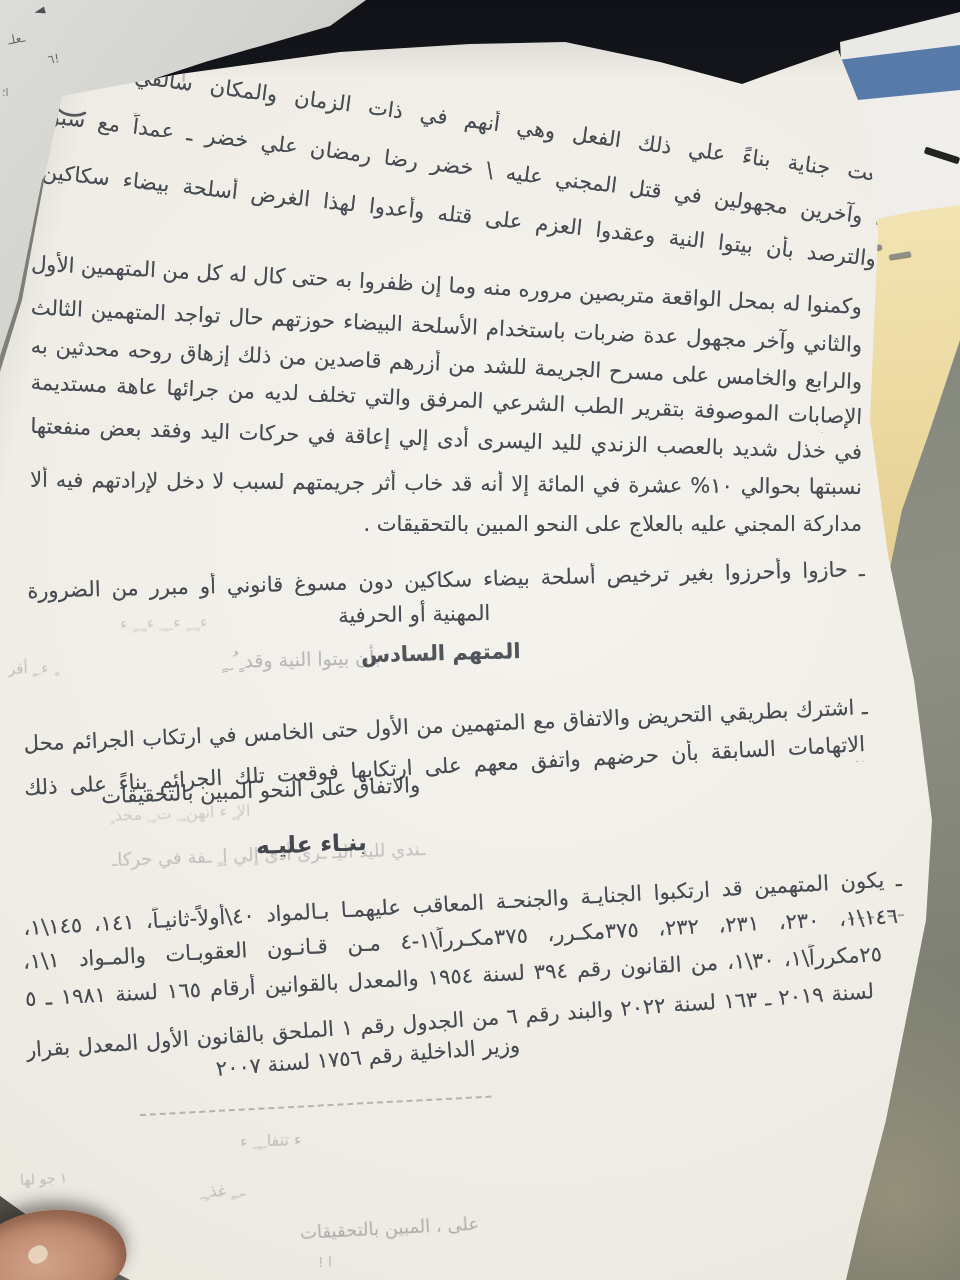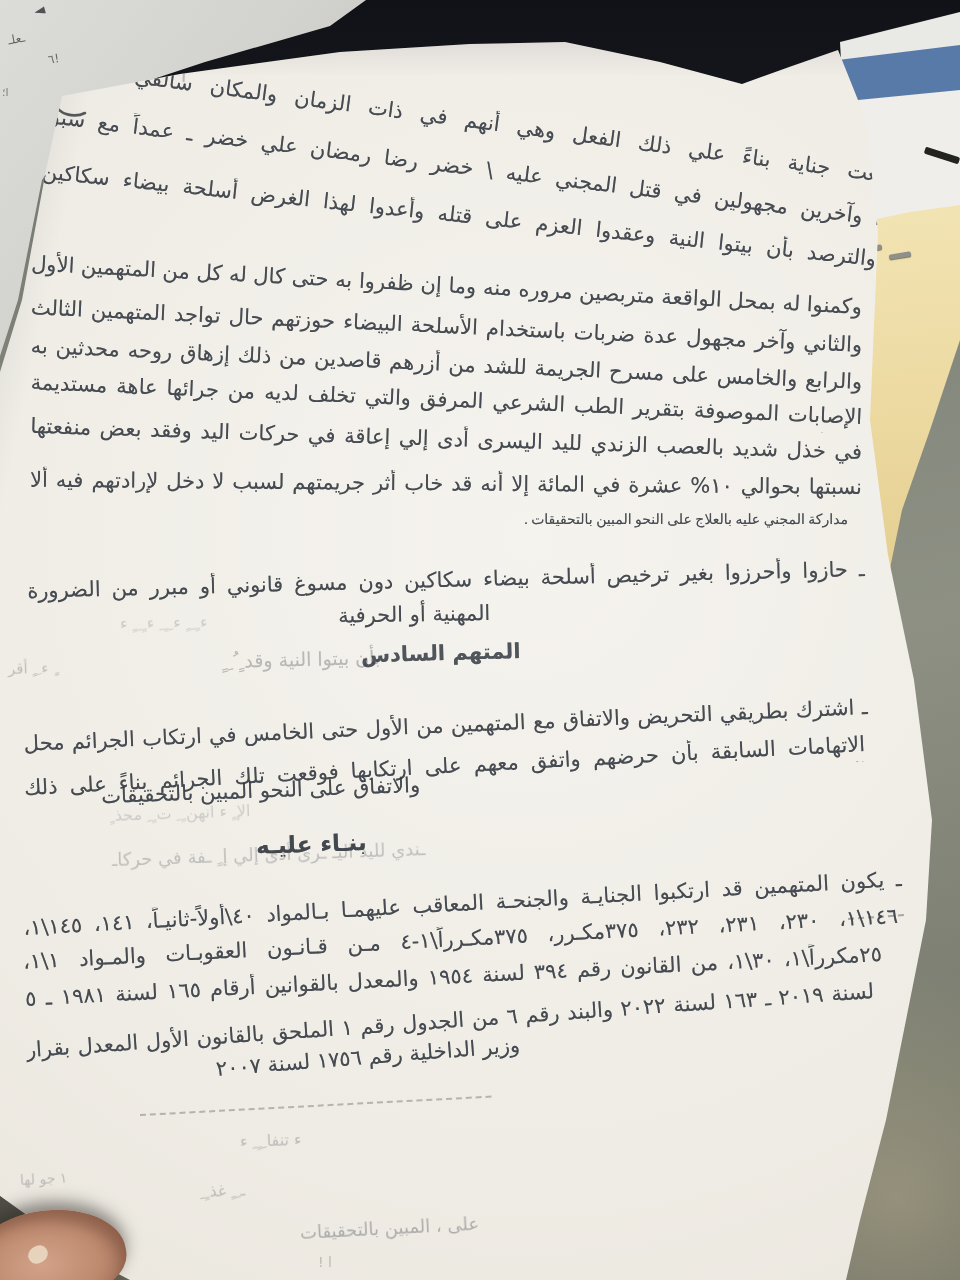--- a/index.html
+++ b/index.html
@@ -111,21 +111,21 @@
     <div class="text-layer">
         <div class="line just" style="right: 14px; top: 170px; width: 905px; font-size: 21px; opacity: 0.9; transform: rotate(7.5deg);">وقد وقعت جناية بناءً علي ذلك الفعل وهي أنهم في ذات الزمان والمكان سالفي الذكر :</div>
         <div class="line just" style="right: 8px; top: 214px; width: 915px; font-size: 21px; opacity: 0.9; transform: rotate(7deg);">ـ شرعوا وآخرين مجهولين في قتل المجني عليه \ خضر رضا رمضان علي خضر ـ عمداً مع سبق</div>
         <div class="line just" style="right: 8px; top: 254px; width: 915px; font-size: 21px; opacity: 0.9; transform: rotate(6deg);">الإصرار والترصد بأن بيتوا النية وعقدوا العزم على قتله وأعدوا لهذا الغرض أسلحة بيضاء سكاكين</div>
         <div class="line just" style="right: 98px; top: 294px; width: 832px; font-size: 21px; opacity: 0.9; transform: rotate(3deg);">وكمنوا له بمحل الواقعة متربصين مروره منه وما إن ظفروا به حتى كال له كل من المتهمين الأول</div>
         <div class="line just" style="right: 98px; top: 332px; width: 832px; font-size: 21px; opacity: 0.9; transform: rotate(2.6deg);">والثاني وآخر مجهول عدة ضربات باستخدام الأسلحة البيضاء حوزتهم حال تواجد المتهمين الثالث</div>
         <div class="line just" style="right: 98px; top: 369px; width: 832px; font-size: 21px; opacity: 0.9; transform: rotate(2.5deg);">والرابع والخامس على مسرح الجريمة للشد من أزرهم قاصدين من ذلك إزهاق روحه محدثين به</div>
         <div class="line just" style="right: 98px; top: 404px; width: 832px; font-size: 21px; opacity: 0.9; transform: rotate(2.4deg);">الإصابات الموصوفة بتقرير الطب الشرعي المرفق والتي تخلف لديه من جرائها عاهة مستديمة متمثلة</div>
         <div class="line just" style="right: 98px; top: 439px; width: 832px; font-size: 21px; opacity: 0.9; transform: rotate(1.8deg);">في خذل شديد بالعصب الزندي لليد اليسرى أدى إلي إعاقة في حركات اليد وفقد بعض منفعتها تقدر</div>
         <div class="line just" style="right: 98px; top: 474px; width: 832px; font-size: 21px; opacity: 0.9; transform: rotate(0.5deg);">نسبتها بحوالي ١٠% عشرة في المائة إلا أنه قد خاب أثر جريمتهم لسبب لا دخل لإرادتهم فيه ألا وهو</div>
-        <div class="line" style="right: 112px; top: 511px; font-size: 14px; opacity: 0.9; transform: rotate(0deg); font-family: Liberation Serif, serif;">مداركة المجني عليه بالعلاج على النحو المبين بالتحقيقات .</div>
+        <div class="line" style="right: 98px; top: 511px; font-size: 21px; opacity: 0.9; transform: rotate(0deg);">مداركة المجني عليه بالعلاج على النحو المبين بالتحقيقات .</div>
         <div class="line just" style="right: 95px; top: 556px; width: 838px; font-size: 21px; opacity: 0.9; transform: rotate(-1.5deg);">ـ حازوا وأحرزوا بغير ترخيص أسلحة بيضاء سكاكين دون مسوغ قانوني أو مبرر من الضرورة</div>
         <div class="line" style="right: 470px; top: 600px; font-size: 21px; opacity: 0.9; transform: rotate(-1deg);">المهنية أو الحرفية</div>
         <div class="line bold" style="right: 440px; top: 638px; font-size: 21px; opacity: 0.85; transform: rotate(-1.5deg);">المتهم السادس</div>
         <div class="line" style="right: 580px; top: 646px; font-size: 19px; opacity: 0.3; transform: rotate(-1.5deg);">بأن بيتوا النية وقد ٍ ُ ِ ٍ</div>
         <div class="line just" style="right: 92px; top: 694px; width: 845px; font-size: 21px; opacity: 0.9; transform: rotate(-2.5deg);">ـ اشترك بطريقي التحريض والاتفاق مع المتهمين من الأول حتى الخامس في ارتكاب الجرائم محل</div>
         <div class="line just" style="right: 95px; top: 731px; width: 842px; font-size: 21px; opacity: 0.9; transform: rotate(-3deg);">الاتهامات السابقة بأن حرضهم واتفق معهم على ارتكابها فوقعت تلك الجرائم بناءً على ذلك التحريض</div>
         <div class="line" style="right: 540px; top: 772px; font-size: 21px; opacity: 0.9; transform: rotate(-2deg);">والاتفاق على النحو المبين بالتحقيقات</div>
         <div class="line bold" style="right: 593px; top: 828px; font-size: 23px; opacity: 0.92; transform: rotate(-2deg);">بنـاء عليـه</div>
         <div class="line just" style="right: 58px; top: 866px; width: 880px; font-size: 21px; opacity: 0.9; transform: rotate(-3.2deg);">ـ يكون المتهمين قد ارتكبوا الجنايـة والجنحـة المعاقب عليهمـا بـالمواد ٤٠\أولاً-ثانيـاً، ١٤١، ١٤٥\١،</div>
         <div class="line just" style="right: 62px; top: 903px; width: 876px; font-size: 21px; opacity: 0.9; transform: rotate(-3deg);">١٤٦\١، ٢٣٠، ٢٣١، ٢٣٢، ٣٧٥مكـرر، ٣٧٥مكـرراً\١-٤ مـن قـانـون العقوبـات والمـواد ١\١،</div>

